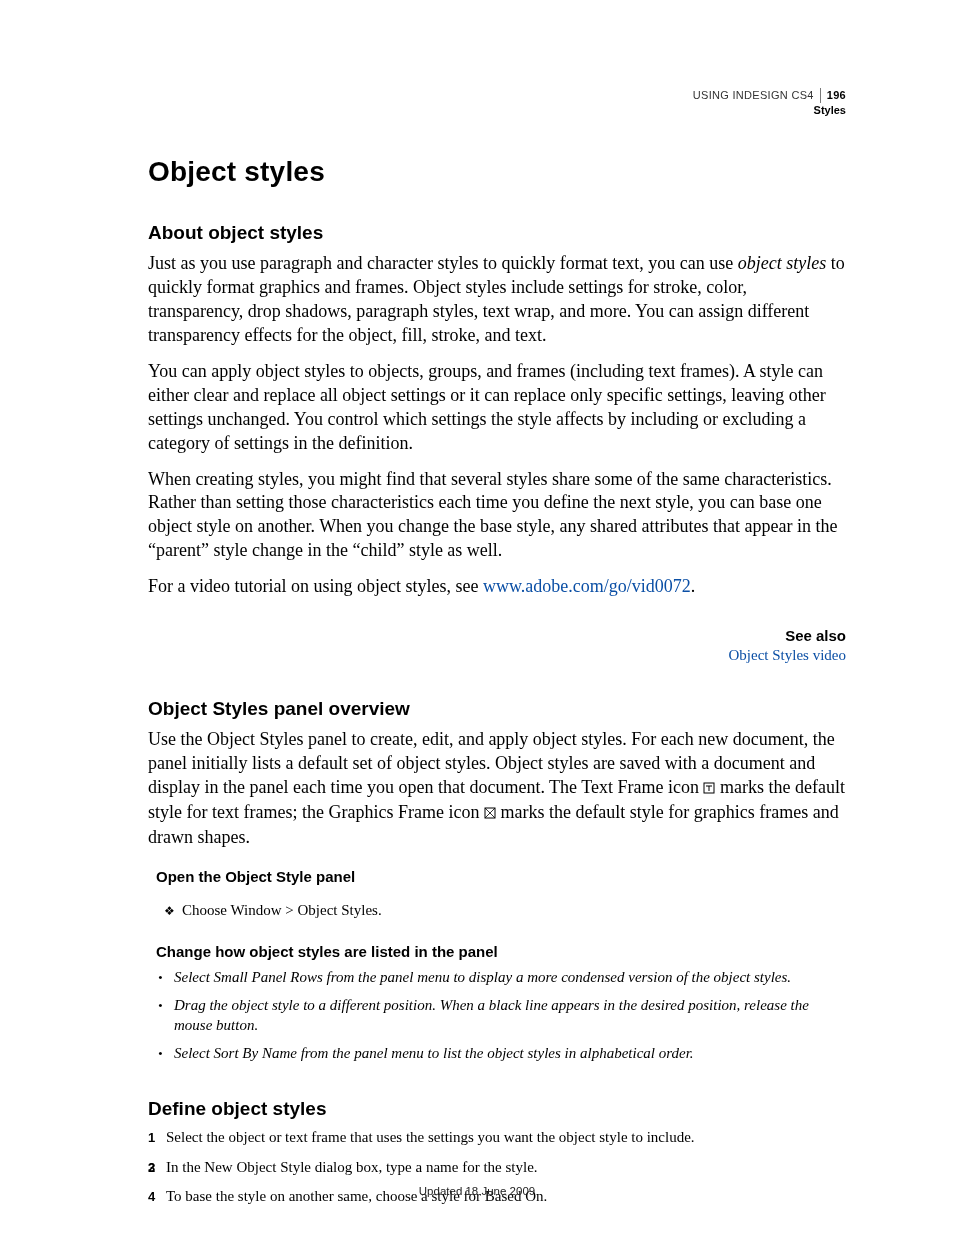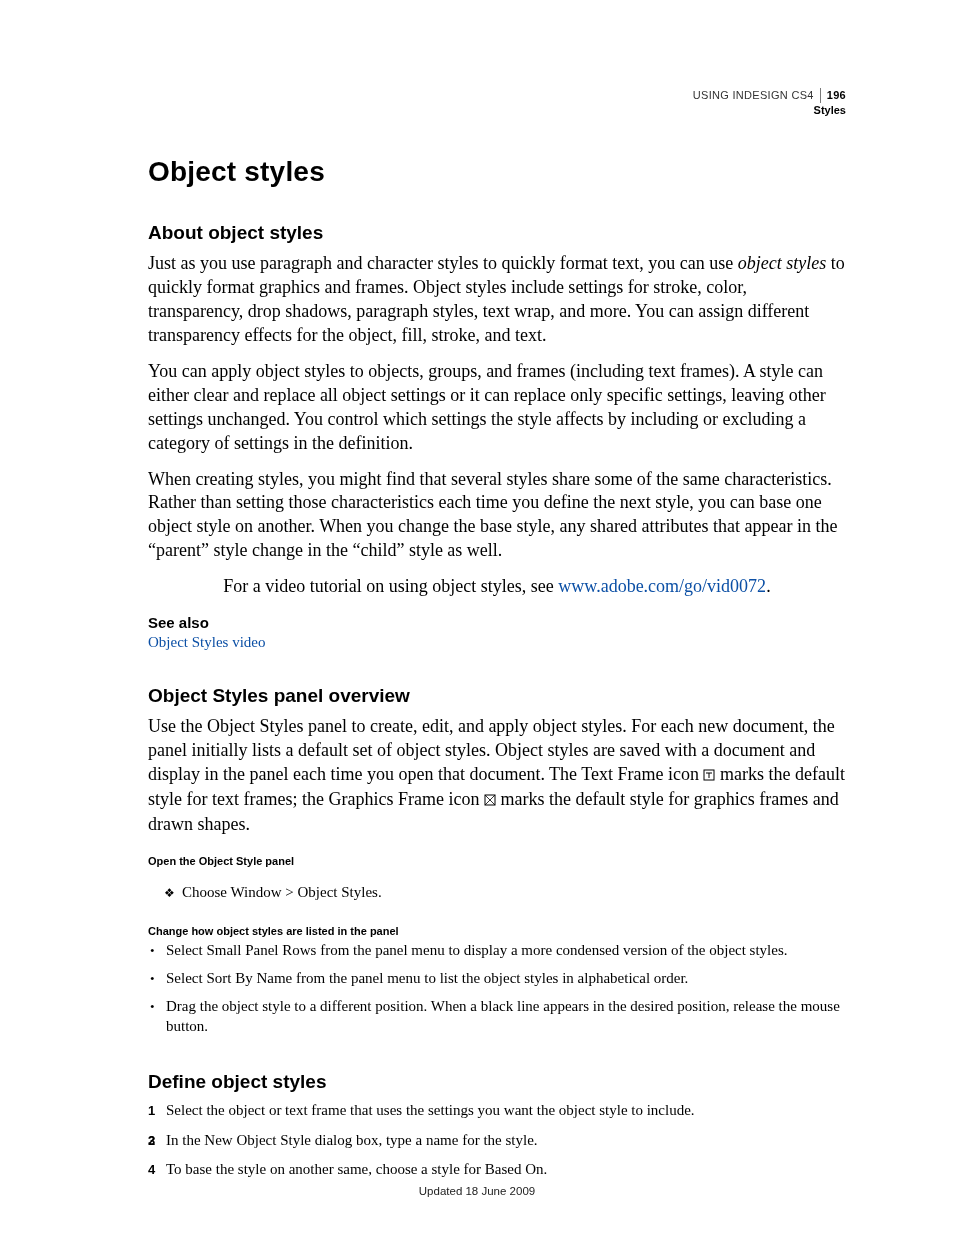--- a/index.html
+++ b/index.html
@@ -49,32 +49,32 @@
   }
   h2.section {
     font-family: "Myriad Pro", "Segoe UI", Arial, sans-serif;
     font-weight: 700;
     font-size: 19px;
     margin: 0 0 8px 0;
   }
   h3.subsection {
     font-family: "Myriad Pro", "Segoe UI", Arial, sans-serif;
     font-weight: 700;
-    font-size: 11px;
-    margin: 0 0 4px 0;
+    font-size: 15px;
+    margin: 0 0 4px 8px;
   }
   p.body {
     font-size: 18px;
     line-height: 1.33;
     margin: 0 0 12px 0;
   }
-  p.body.last { margin-bottom: 15px; text-align: center; }
+  p.body.last { margin-bottom: 0; }
   .italic { font-style: italic; }
   a.link { color: #0b4fa5; text-decoration: none; }
-  .seealso-block { margin-bottom: 34px; }
+  .seealso-block { margin-top: 28px; margin-bottom: 34px; text-align: right; }
   .seealso-title {
     font-family: "Myriad Pro", "Segoe UI", Arial, sans-serif;
     font-weight: 700;
     font-size: 15px;
     margin: 0 0 2px 0;
   }
   .section-block { margin-bottom: 34px; }
   .sub-block { margin-top: 18px; margin-bottom: 0; }
   .diamond-list { margin: 16px; padding: 0; list-style: none; }
   .diamond-list li {
@@ -84,21 +84,21 @@
     position: relative;
   }
   .diamond-list li::before {
     content: "❖";
     position: absolute;
     left: 0;
     top: 0;
     font-size: 12px;
     line-height: 20px;
   }
-  .bullet-list { margin: 0; padding: 0; list-style: none; }
+  .bullet-list { margin: 8px; padding: 0; list-style: none; font-style: italic; }
   .bullet-list li {
     font-size: 15px;
     line-height: 1.33;
     padding-left: 18px;
     position: relative;
     margin-bottom: 8px;
   }
   .bullet-list li::before {
     content: "•";
     position: absolute;
@@ -190,22 +190,22 @@
         <h3 class="subsection">Open the Object Style panel</h3>
         <ul class="diamond-list">
           <li>Choose Window &gt; Object Styles.</li>
         </ul>
       </div>
 
       <div class="sub-block" style="margin-top:22px;">
         <h3 class="subsection">Change how object styles are listed in the panel</h3>
         <ul class="bullet-list">
           <li>Select Small Panel Rows from the panel menu to display a more condensed version of the object styles.</li>
+          <li>Drag the object style to a different position. When a black line appears in the desired position, release the mouse button.</li>
           <li>Select Sort By Name from the panel menu to list the object styles in alphabetical order.</li>
-          <li>Drag the object style to a different position. When a black line appears in the desired position, release the mouse button.</li>
         </ul>
       </div>
     </div>
 
     <div class="section-block" style="margin-top:30px;">
       <h2 class="section">Define object styles</h2>
       <ol class="num-list">
         <li><span class="num">1</span><span>Select the object or text frame that uses the settings you want the object style to include.</span></li>
         <li><span class="num">2</span></li>
         <li><span class="num">3</span><span>In the New Object Style dialog box, type a name for the style.</span></li>

